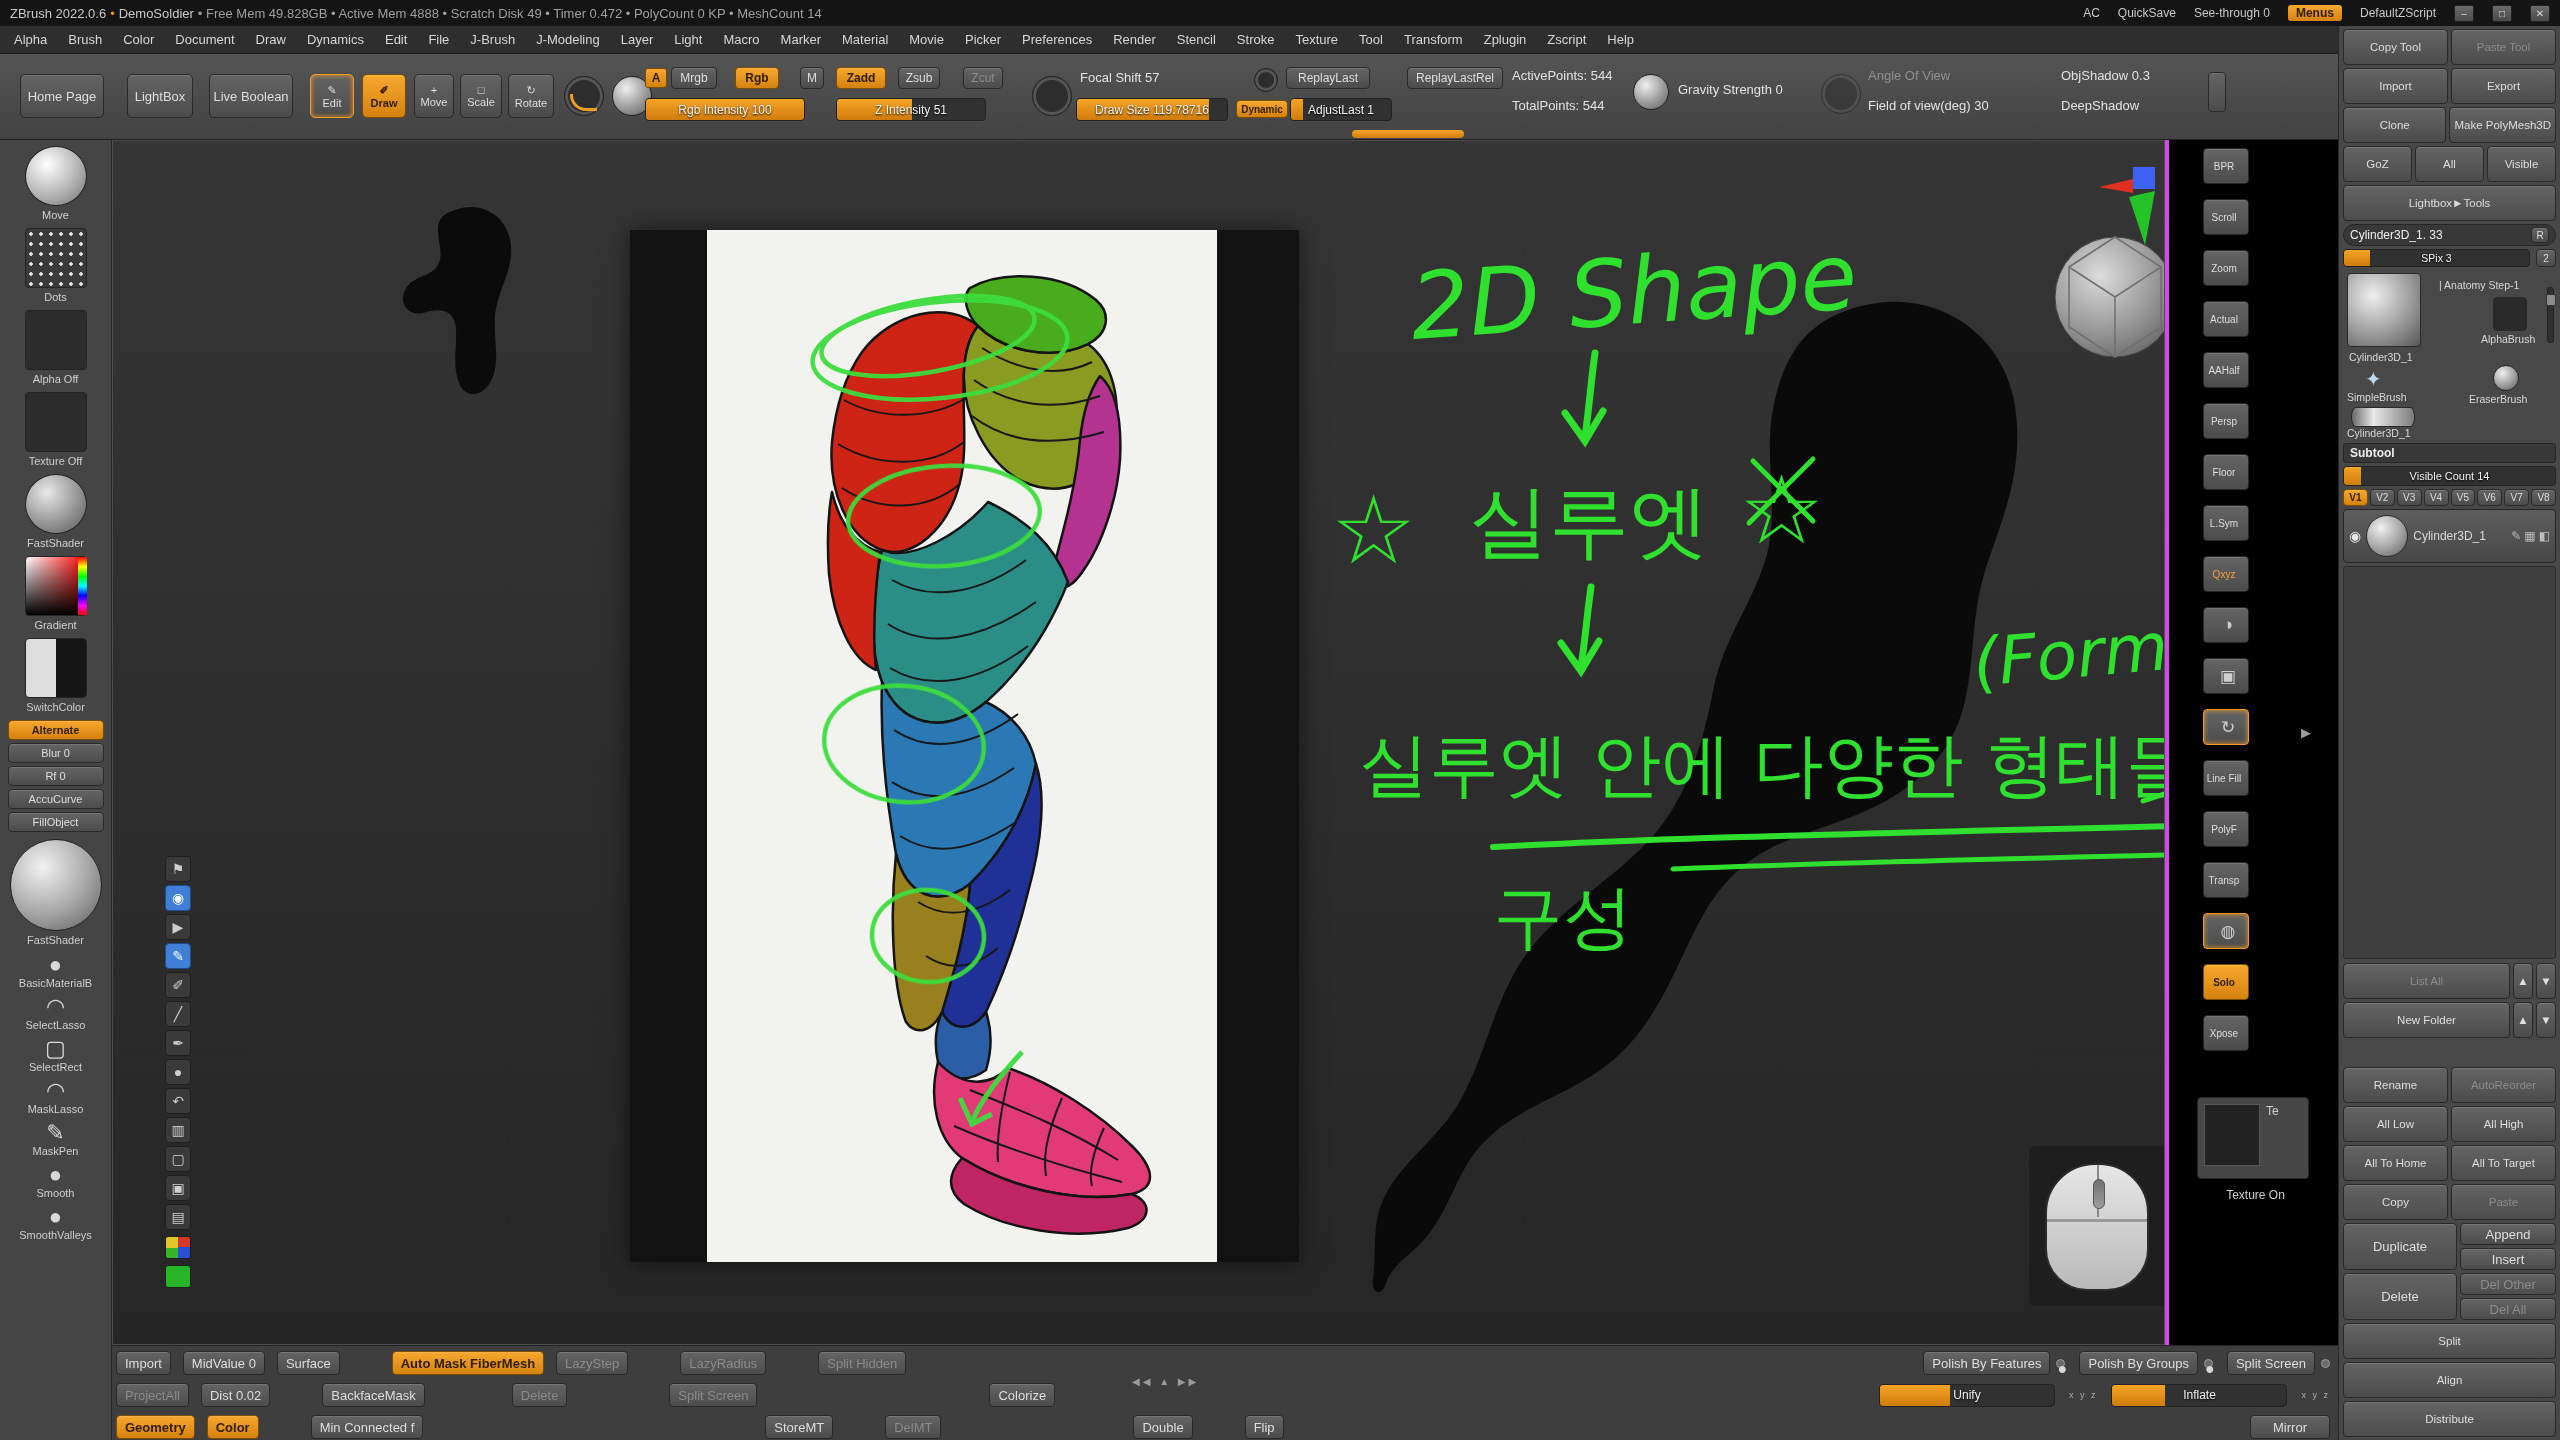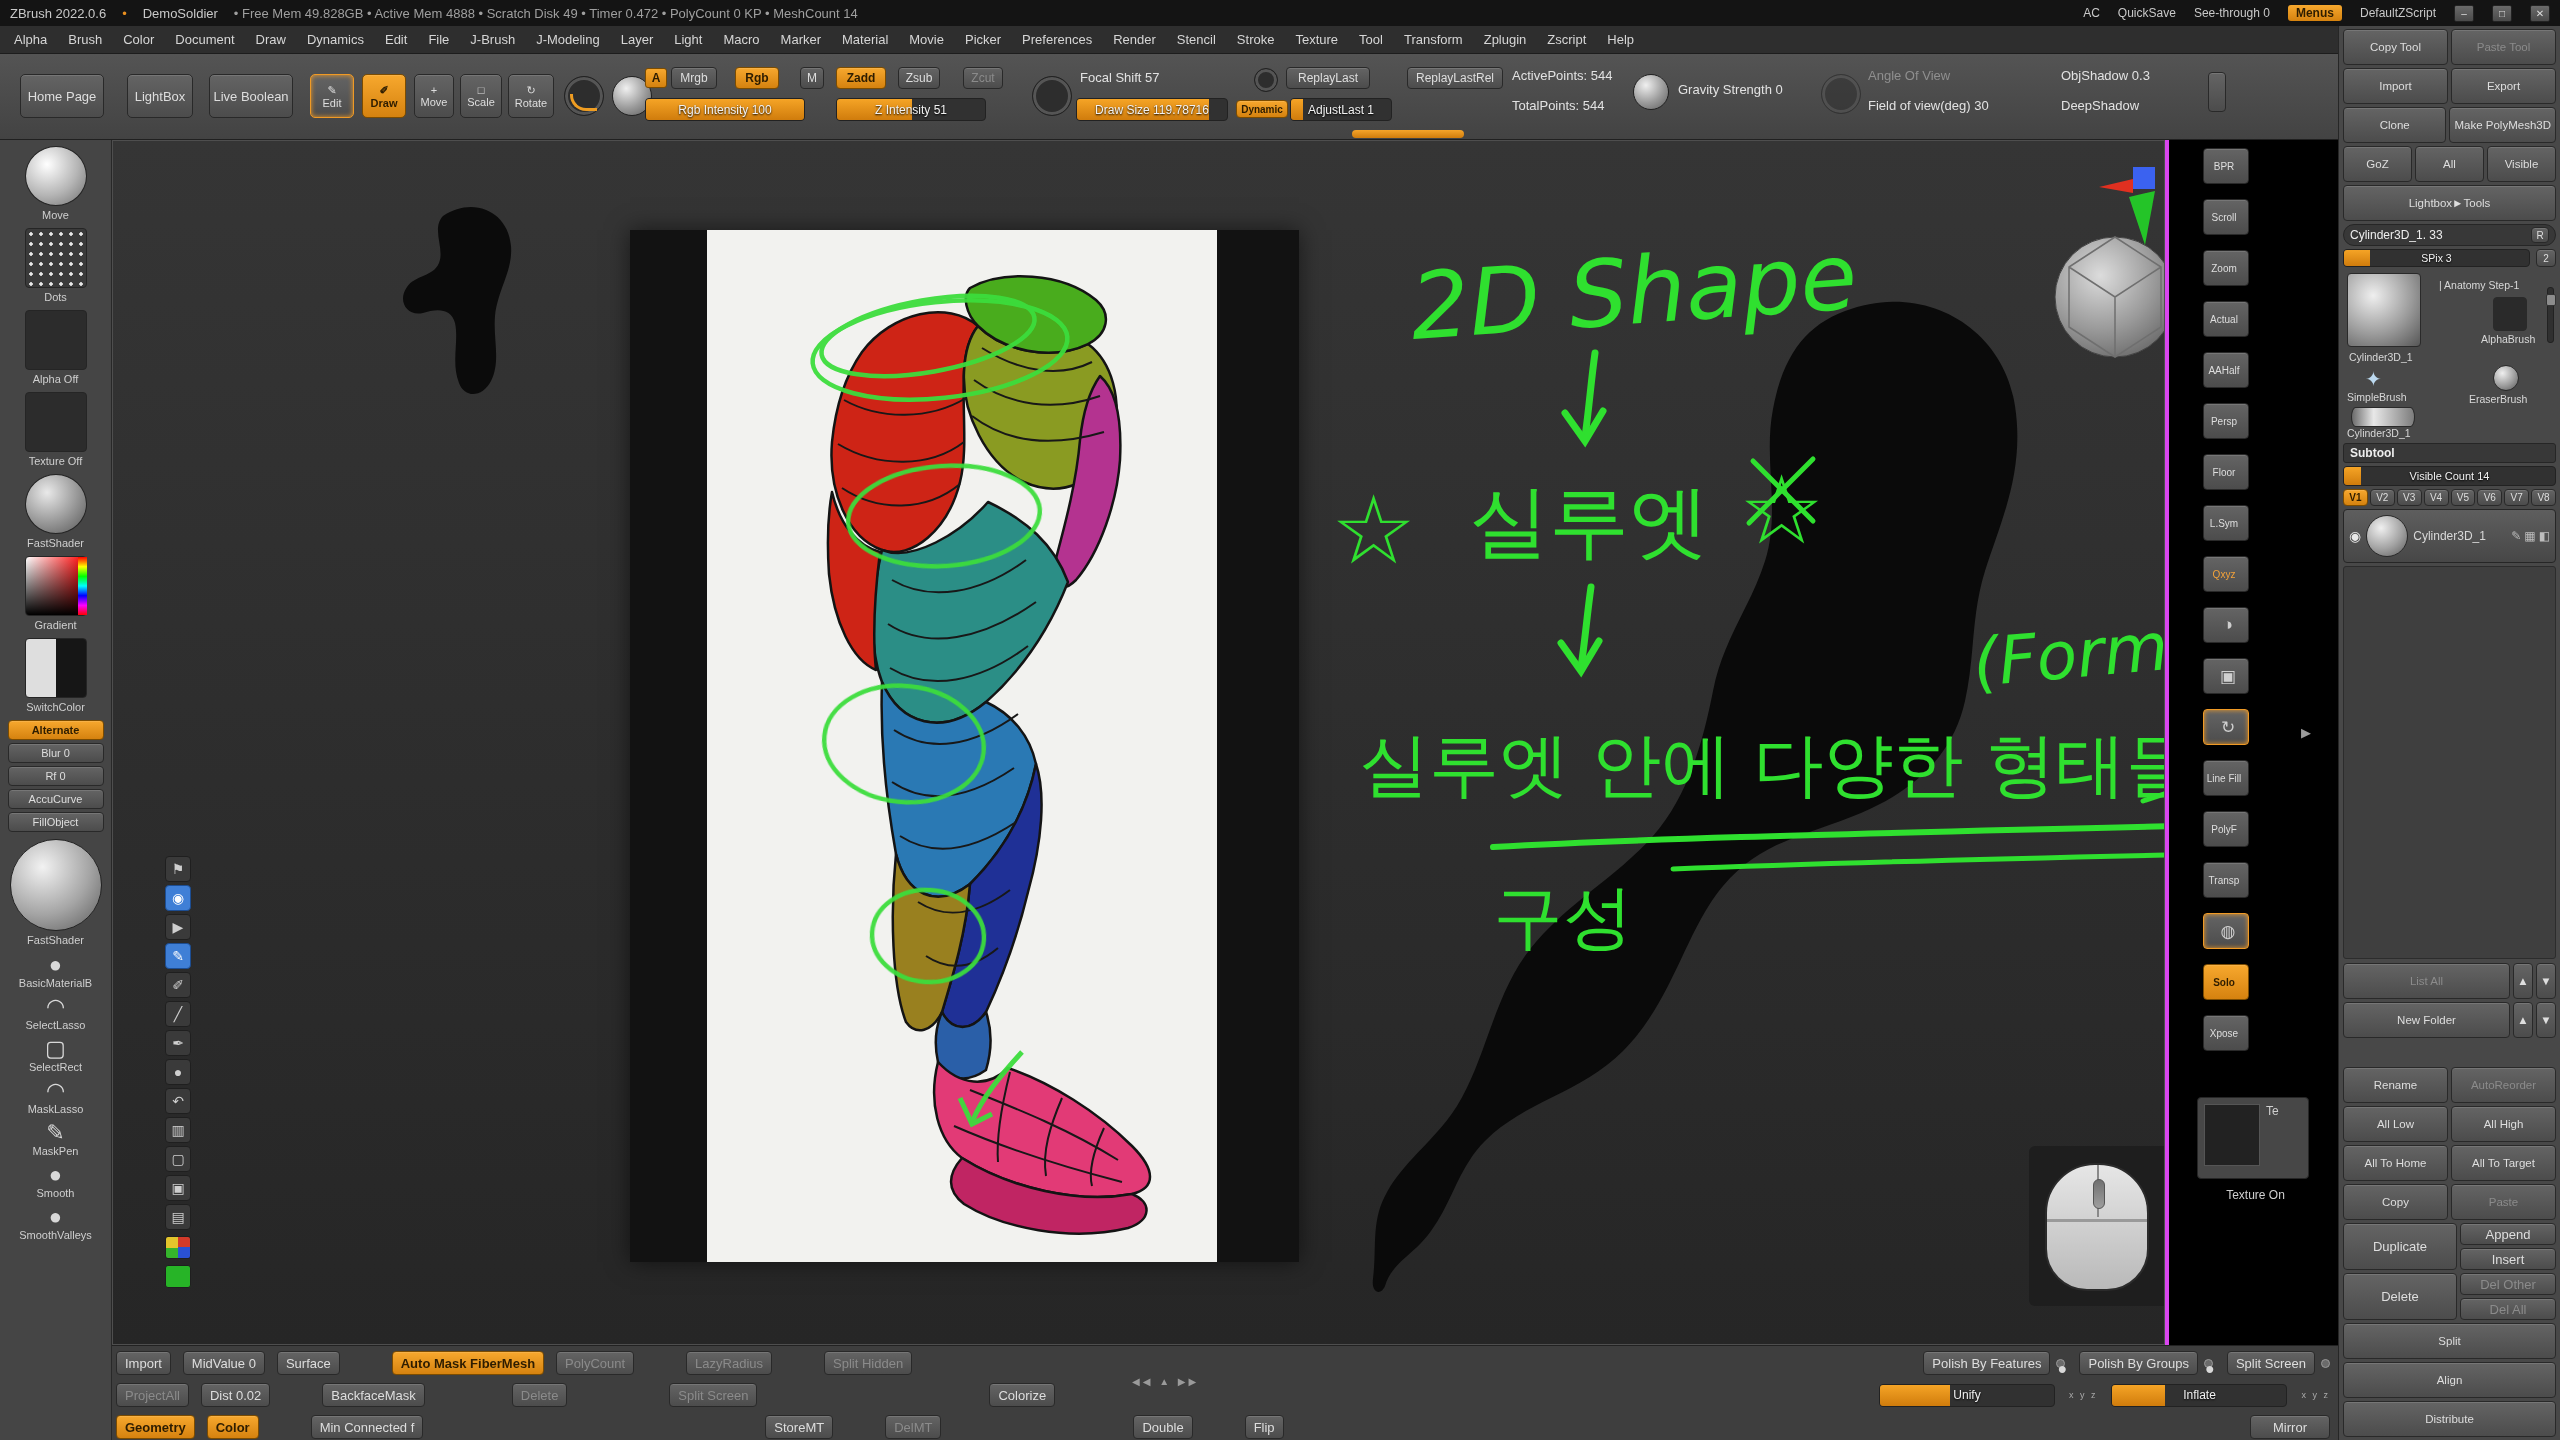--- a/index.html
+++ b/index.html
@@ -19,21 +19,21 @@
 .btn.grow{flex:1 1 0}
 .slider{position:relative;background:#313131;border:1px solid #222;border-radius:4px;height:23px;overflow:hidden}
 .slider .fill{position:absolute;left:0;top:0;bottom:0;background:linear-gradient(#f5a426,#d07c0c)}
 .slider .slabel{position:absolute;inset:0;display:flex;align-items:center;justify-content:center;
   font-size:12px;color:#f2f2f2;text-shadow:0 1px 2px #000;z-index:2}
 .ml40{margin-left:40px}.ml75{margin-left:75px}.ml90{margin-left:90px}
 .ml180{margin-left:180px}.ml220{margin-left:220px}.ml330{margin-left:330px}
 
 
 #titlebar{position:absolute;left:0;top:0;width:2560px;height:26px;background:#141414;
-  display:flex;align-items:center;padding:0 10px;font-size:13px;color:#c9c9c9;gap:16px}
+  display:flex;align-items:center;padding:0 10px;font-size:13px;color:#c9c9c9;gap:4px}
 #titlebar .sep{color:#e98f1f}
 #titlebar .right{margin-left:auto;display:flex;align-items:center;gap:18px;font-size:12px}
 .menus-chip{background:linear-gradient(#f7a82e,#d5820f);color:#2e1d00;border-radius:3px;
   padding:1px 8px;font-weight:bold;font-size:12px}
 .winbtn{width:20px;height:17px;background:linear-gradient(#6a6a6a,#4a4a4a);border:1px solid #222;
   border-radius:2px;display:inline-flex;align-items:center;justify-content:center;font-size:10px;color:#ddd}
 
 
 #menubar{position:absolute;left:0;top:26px;width:2338px;height:28px;background:#2e2e2e;
   border-bottom:1px solid #1d1d1d;display:flex;align-items:center;padding:0 14px;gap:21px}
@@ -655,21 +655,21 @@
         
       <div class="btn">
             <span>Import</span>
           </div><div class="btn">
             <span>MidValue 0</span>
           </div><div class="btn">
             <span>Surface</span>
           </div><div class="btn orange ml40">
             <span>Auto Mask FiberMesh</span>
           </div><div class="btn disabled">
-            <span>PolyCount</span>
+            <span>LazyStep</span>
           </div><div class="btn disabled ml40">
             <span>LazyRadius</span>
           </div><div class="btn disabled ml40">
             <span>Split Hidden</span>
           </div></span>
       <span class="rgroup">
 
       <span class="bb-wrap">
             <span class="btn">
               <span>Polish By Features</span>

